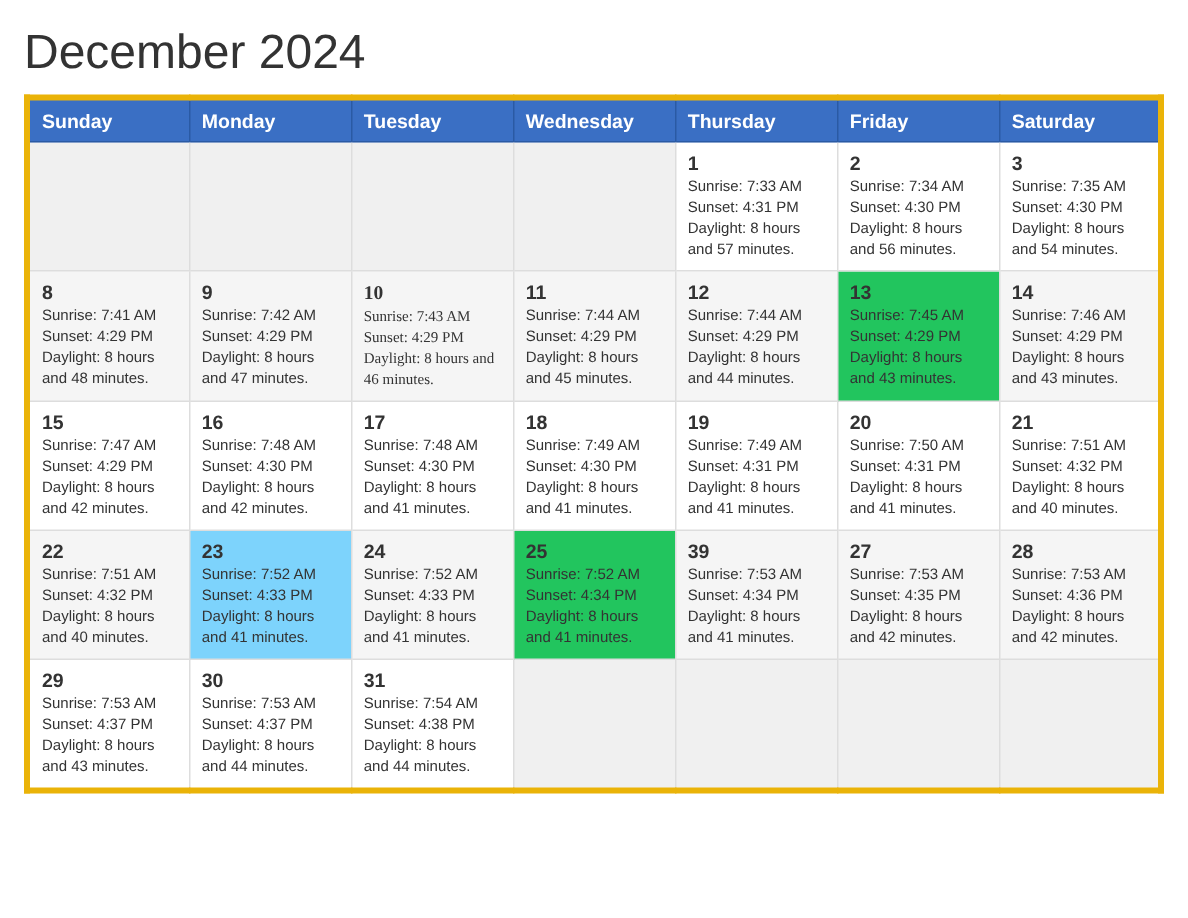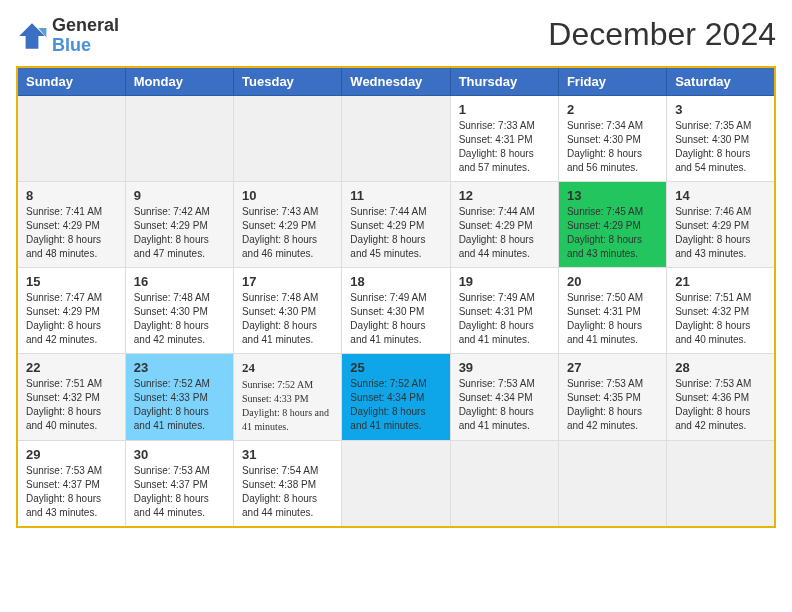--- a/index.html
+++ b/index.html
@@ -42,21 +42,21 @@
       font-weight: normal;
       color: #333;
     }
     .subtitle {
       font-size: 16px;
       color: #555;
     }
     .calendar {
       width: 100%;
       border-collapse: collapse;
-      border: 2px solid #eab308;
+      border: 4px solid #eab308;
     }
     .calendar th {
       background-color: #3a6fc4;
       color: #fff;
       font-size: 13px;
       font-weight: bold;
       padding: 6px 8px;
       text-align: left;
       border: 1px solid #2a5aa4;
     }
@@ -88,30 +88,20 @@
       line-height: 1.4;
     }
     .empty-cell {
       background-color: #f0f0f0 !important;
     }
   </style>
 </head>
 <body>
 
 <div class="header-area">
-  <div class="logo">
-    <svg class="logo-icon" viewBox="0 0 40 40">
-      <polygon points="20,4 36,20 28,20 28,36 12,36 12,20 4,20" fill="#3a6fc4"></polygon>
-      <polygon points="28,10 38,10 38,22" fill="#5a9fd4"></polygon>
-    </svg>
-    <div class="logo-text">
-      <div>General</div>
-      <div><span>Blue</span></div>
-    </div>
-  </div>
   <div class="title-area">
     <div class="main-title">December 2024</div>
   </div>
 </div>
 
 <table class="calendar">
   <thead>
     <tr>
     <th>Sunday</th>
         <th>Monday</th>
@@ -143,21 +133,21 @@
       </tr>
       <tr style="background-color: rgb(245, 245, 245);">
         <td style="background-color: rgb(245, 245, 245);">
           <span class="day-num">8</span>
           <div class="day-info">Sunrise: 7:41 AM<br>Sunset: 4:29 PM<br>Daylight: 8 hours and 48 minutes.</div>
         </td>
         <td style="background-color: rgb(245, 245, 245);">
           <span class="day-num">9</span>
           <div class="day-info">Sunrise: 7:42 AM<br>Sunset: 4:29 PM<br>Daylight: 8 hours and 47 minutes.</div>
         </td>
-        <td style="background-color: rgb(245, 245, 245);">
+        <td style="background-color: rgb(245, 245, 245); font-family: Liberation Serif, serif;">
           <span class="day-num">10</span>
           <div class="day-info">Sunrise: 7:43 AM<br>Sunset: 4:29 PM<br>Daylight: 8 hours and 46 minutes.</div>
         </td>
         <td style="background-color: rgb(245, 245, 245);">
           <span class="day-num">11</span>
           <div class="day-info">Sunrise: 7:44 AM<br>Sunset: 4:29 PM<br>Daylight: 8 hours and 45 minutes.</div>
         </td>
         <td style="background-color: rgb(245, 245, 245);">
           <span class="day-num">12</span>
           <div class="day-info">Sunrise: 7:44 AM<br>Sunset: 4:29 PM<br>Daylight: 8 hours and 44 minutes.</div>
@@ -203,25 +193,25 @@
       </tr>
       <tr style="background-color: rgb(245, 245, 245); margin-left: 36px;">
         <td style="background-color: rgb(245, 245, 245);">
           <span class="day-num">22</span>
           <div class="day-info">Sunrise: 7:51 AM<br>Sunset: 4:32 PM<br>Daylight: 8 hours and 40 minutes.</div>
         </td>
         <td style="background-color: #7dd3fc;">
           <span class="day-num">23</span>
           <div class="day-info">Sunrise: 7:52 AM<br>Sunset: 4:33 PM<br>Daylight: 8 hours and 41 minutes.</div>
         </td>
-        <td style="background-color: rgb(245, 245, 245); font-family: Liberation Serif, serif;">
+        <td style="background-color: rgb(245, 245, 245);">
           <span class="day-num">24</span>
           <div class="day-info">Sunrise: 7:52 AM<br>Sunset: 4:33 PM<br>Daylight: 8 hours and 41 minutes.</div>
         </td>
-        <td style="background-color: #0ea5e9;">
+        <td style="background-color: #22c55e;">
           <span class="day-num">25</span>
           <div class="day-info">Sunrise: 7:52 AM<br>Sunset: 4:34 PM<br>Daylight: 8 hours and 41 minutes.</div>
         </td>
         <td style="background-color: rgb(245, 245, 245);">
           <span class="day-num">39</span>
           <div class="day-info">Sunrise: 7:53 AM<br>Sunset: 4:34 PM<br>Daylight: 8 hours and 41 minutes.</div>
         </td>
         <td style="background-color: rgb(245, 245, 245);">
           <span class="day-num">27</span>
           <div class="day-info">Sunrise: 7:53 AM<br>Sunset: 4:35 PM<br>Daylight: 8 hours and 42 minutes.</div>

